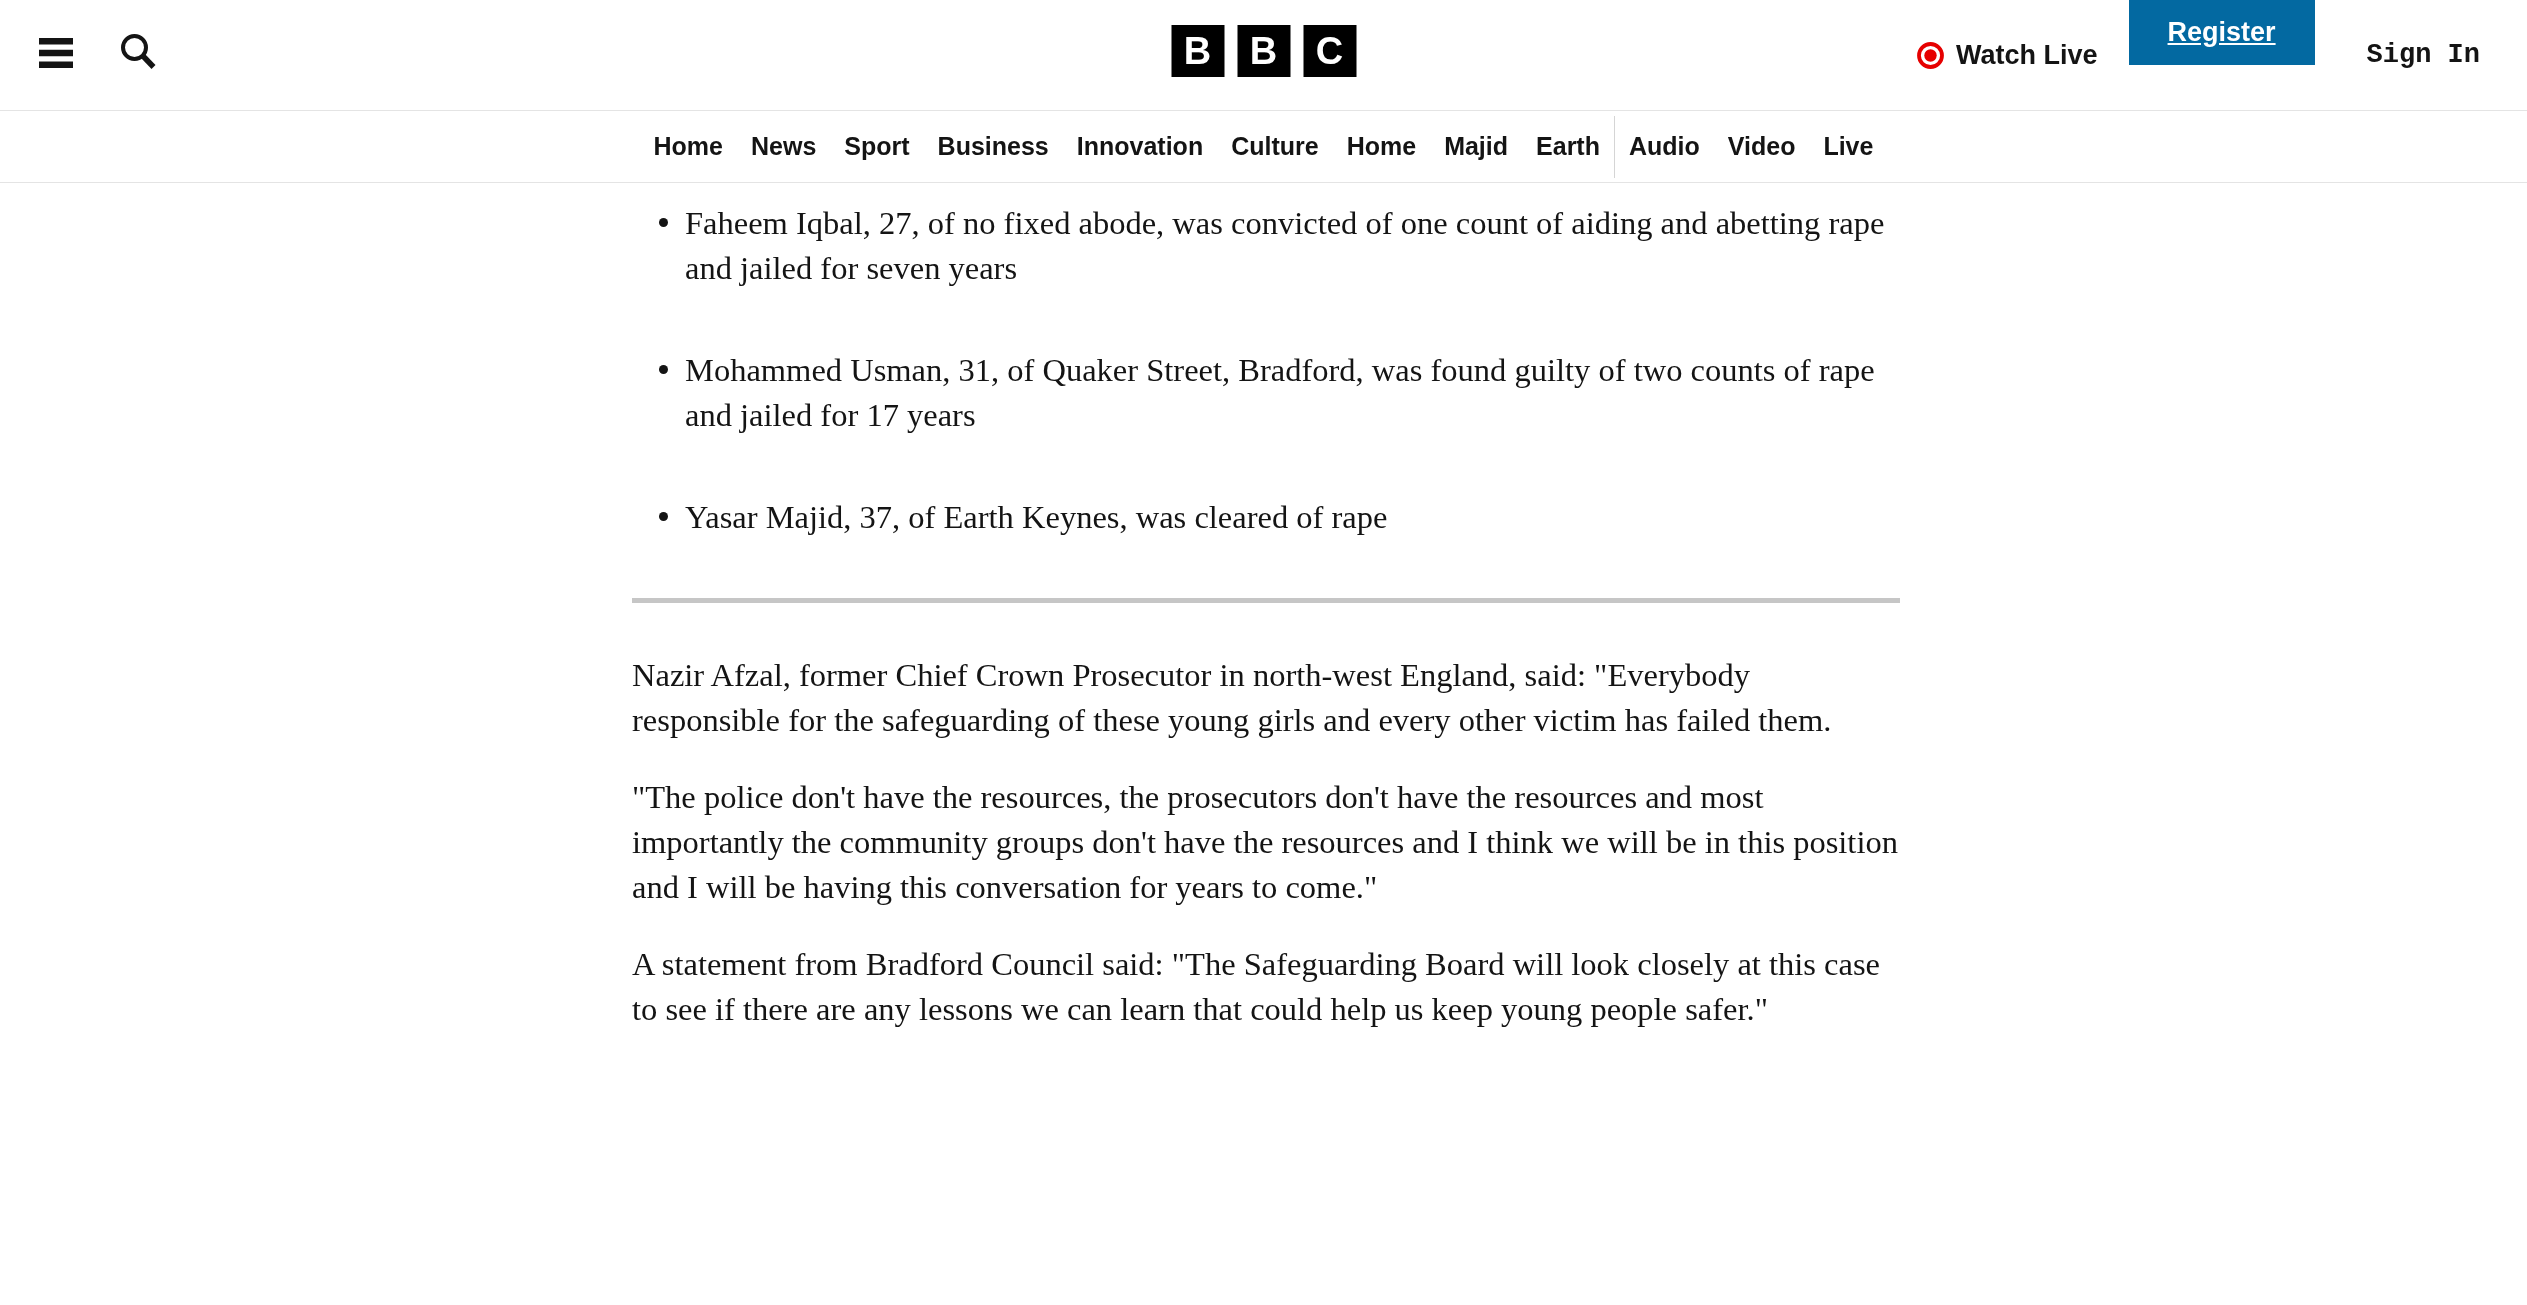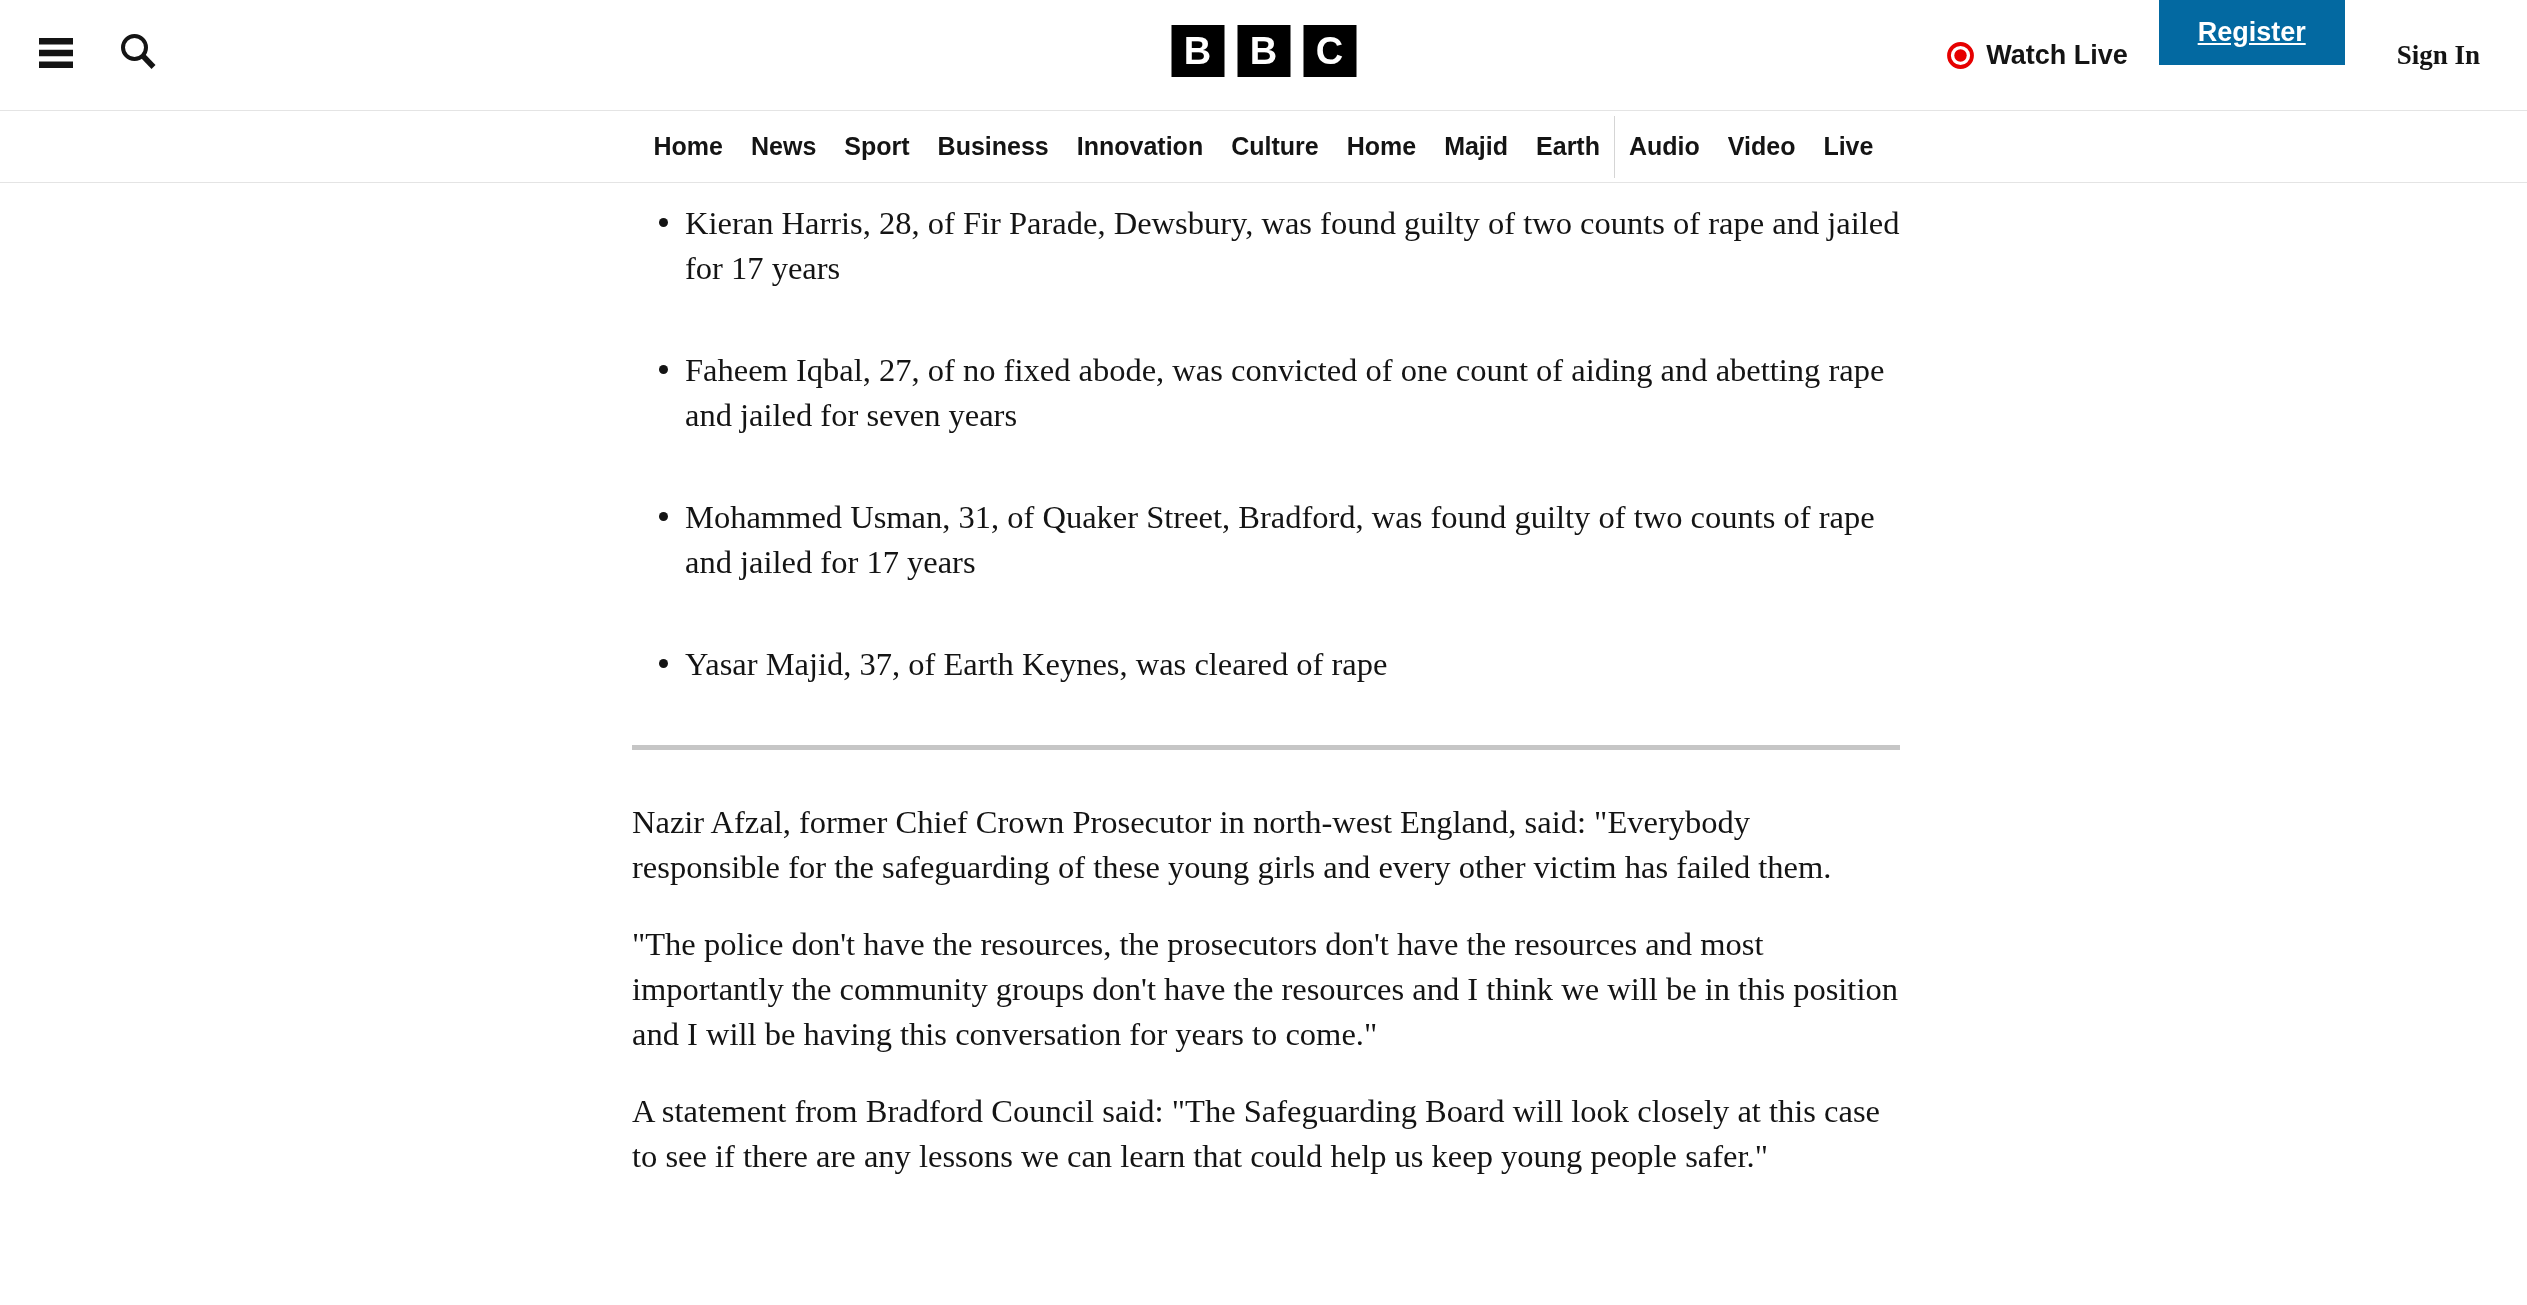--- a/index.html
+++ b/index.html
@@ -84,21 +84,21 @@
     font-family: inherit;
     font-size: 27px;
     font-weight: 700;
     cursor: pointer;
     text-decoration: underline;
   }
   .signin-btn {
     margin-left: 52px;
     background: none;
     border: none;
-    font-family: Liberation Serif, serif;
+    font-family: Liberation Mono, monospace;
     font-size: 27px;
     font-weight: 700;
     color: #141414;
     cursor: pointer;
   }
 
   
   .nav {
     position: relative;
     width: 100%;
@@ -221,21 +221,20 @@
       <li class="nav-item">Earth</li>
       <li class="nav-sep"></li>
       <li class="nav-item">Audio</li>
       <li class="nav-item">Video</li>
       <li class="nav-item">Live</li>
     </ul>
   </nav>
 
   <main class="article">
     <ul class="bullet-list">
-      <li>Kieran Harris, 28, of Fir Parade, Dewsbury, was found guilty of two counts of rape and jailed for 17 years</li>
       <li>Faheem Iqbal, 27, of no fixed abode, was convicted of one count of aiding and abetting rape and jailed for seven years</li>
       <li>Mohammed Usman, 31, of Quaker Street, Bradford, was found guilty of two counts of rape and jailed for 17 years</li>
       <li>Yasar Majid, 37, of Earth Keynes, was cleared of rape</li>
     </ul>
 
     <div class="section-divider"></div>
 
     <p>Nazir Afzal, former Chief Crown Prosecutor in north-west England, said: "Everybody responsible for the safeguarding of these young girls and every other victim has failed them.</p>
     <p>"The police don't have the resources, the prosecutors don't have the resources and most importantly the community groups don't have the resources and I think we will be in this position and I will be having this conversation for years to come."</p>
     <p>A statement from Bradford Council said: "The Safeguarding Board will look closely at this case to see if there are any lessons we can learn that could help us keep young people safer."</p>

